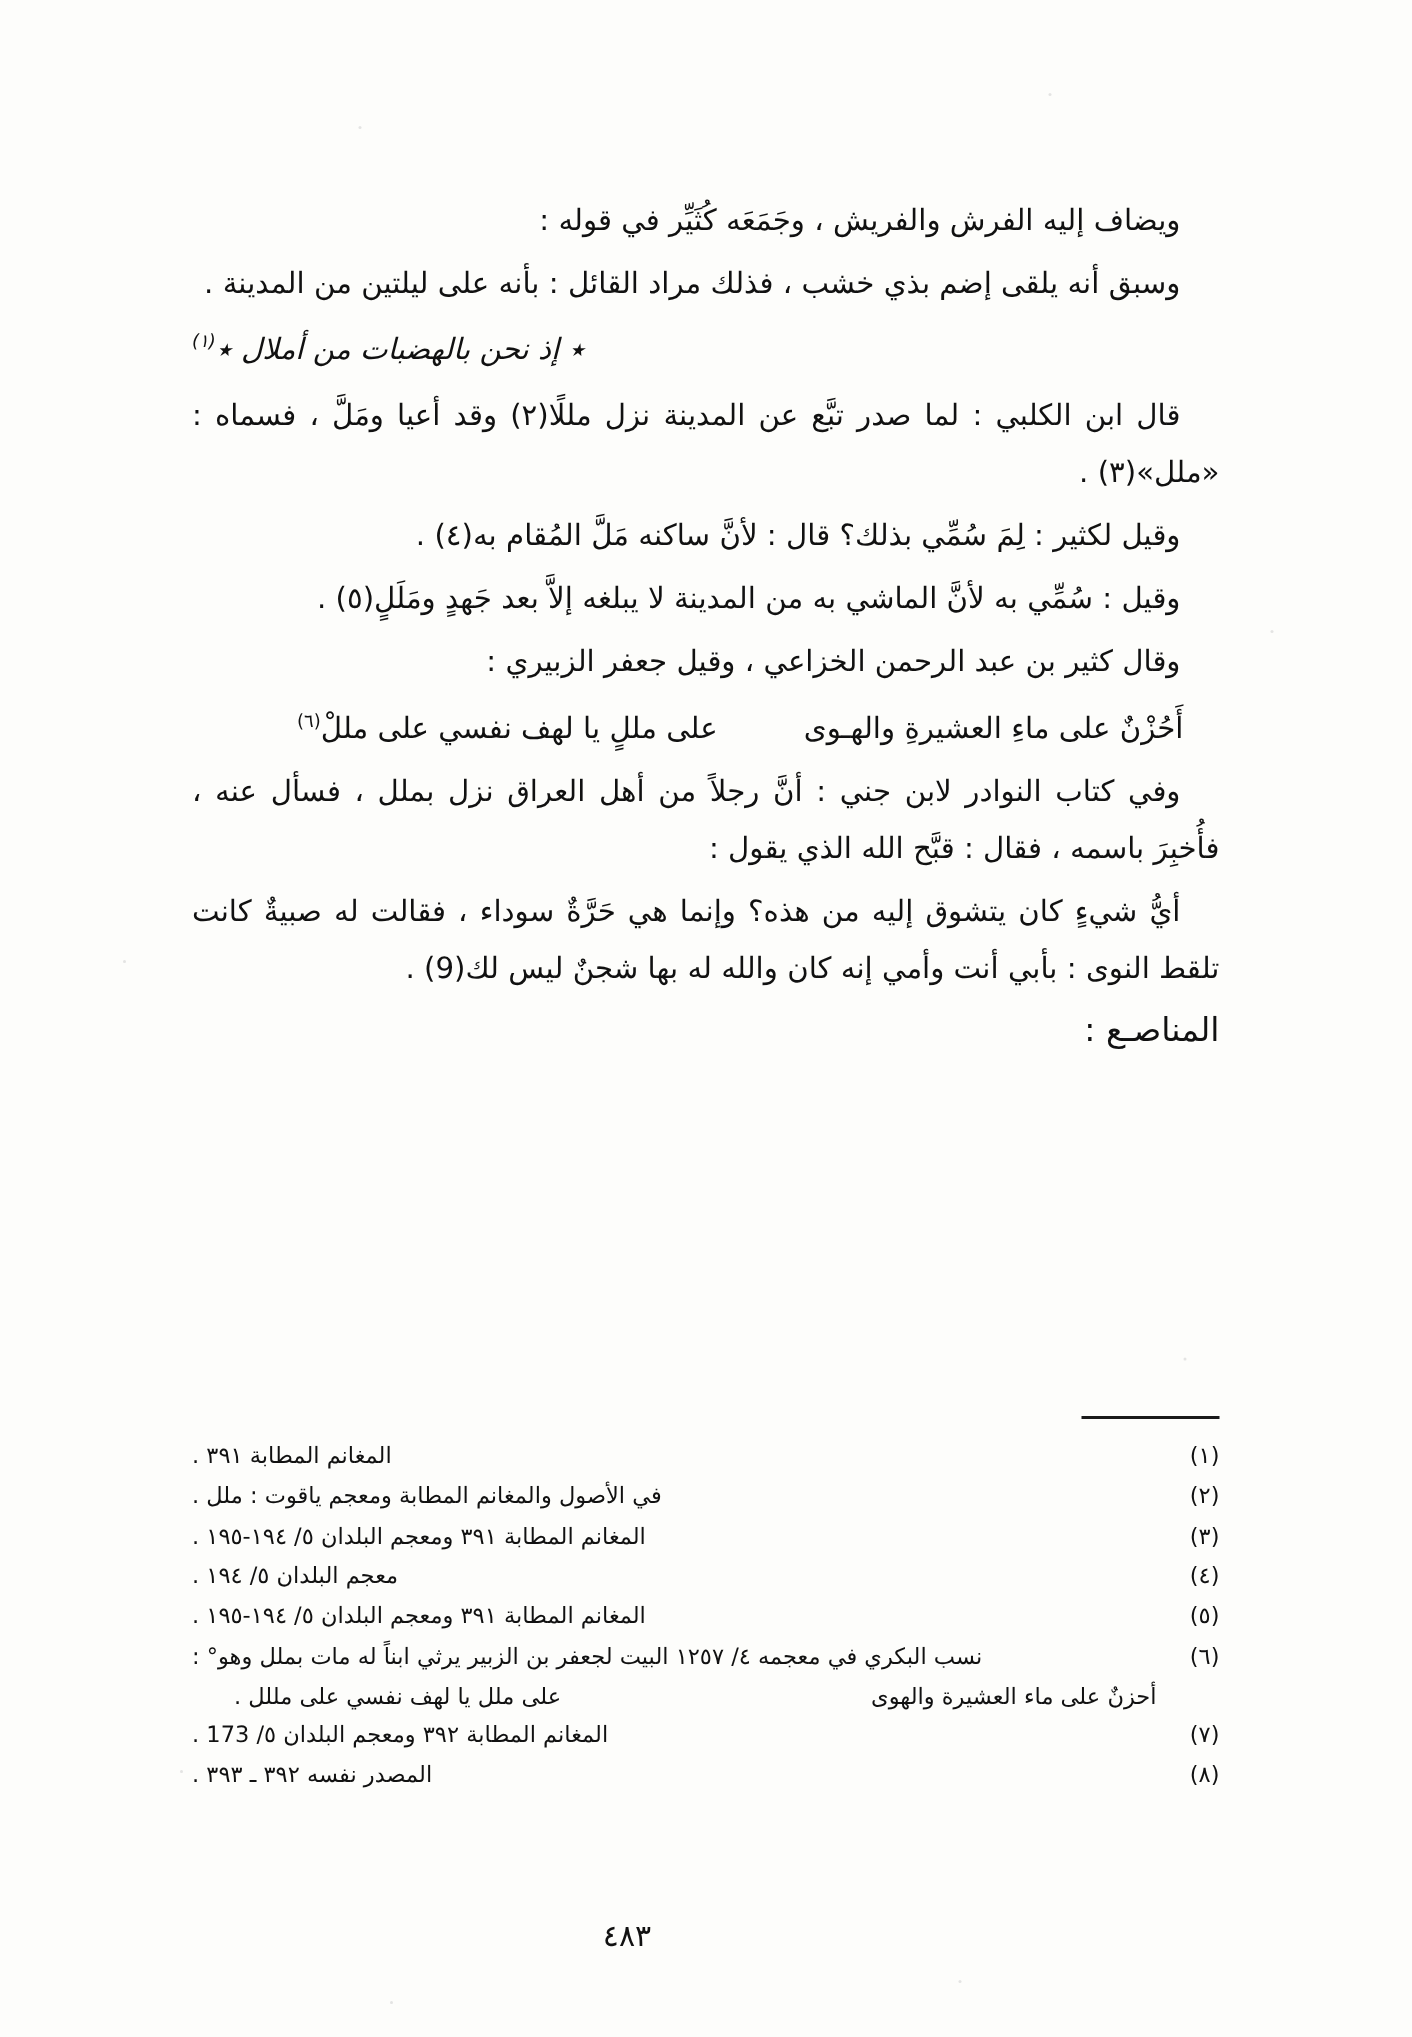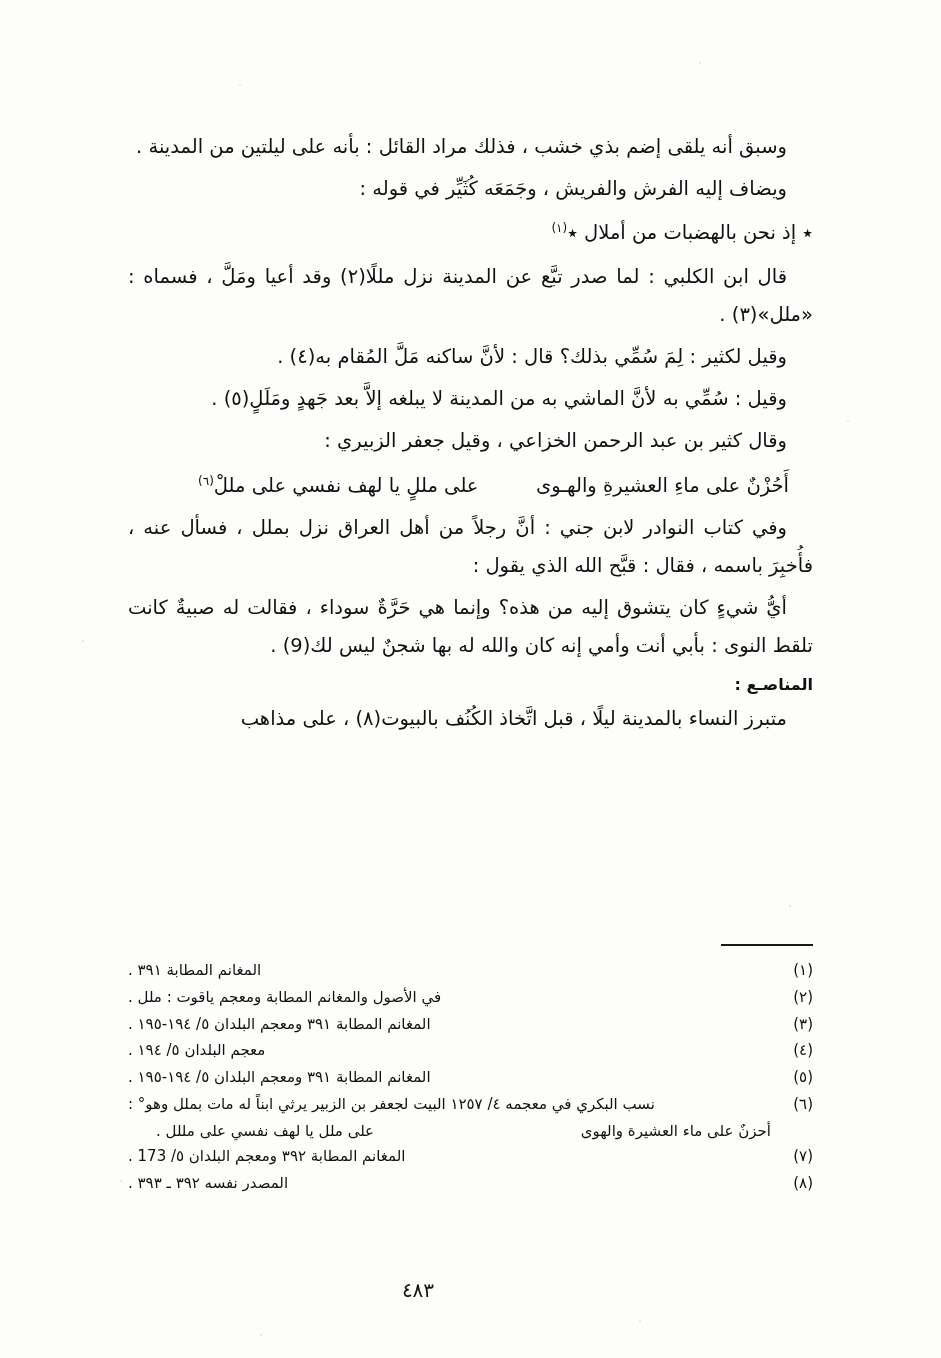--- a/index.html
+++ b/index.html
@@ -42,41 +42,41 @@
     font-size: 19.5px;
     line-height: 1.95;
     margin: 0 0 4px 0;
     text-align: justify;
     text-justify: inter-word;
   }
   .para.indent {
     text-indent: 26px;
   }
   .centered {
-    text-align: right;
+    text-align: left;
     font-size: 19.5px;
     line-height: 1.95;
     margin: 6px 0;
+    font-style: italic;
   }
   .verse {
     display: flex;
     justify-content: space-between;
     font-size: 19.5px;
     line-height: 2.0;
     margin: 6px 0 4px 0;
     padding: 0 24px 0 70px;
   }
   .verse .hemistich {
     white-space: nowrap;
   }
   .section-head {
-    font-size: 16px;
+    font-size: 22px;
     margin: 10px 0 6px 0;
     text-align: right;
-    font-weight: bold;
   }
   sup.fn {
     font-size: 12px;
     vertical-align: super;
     line-height: 0;
   }
   .rule {
     position: absolute;
     top: 944px;
     right: 128px;
@@ -133,23 +133,23 @@
   <div class="speckle" style="top:84px; right:700px;"></div>
   <div class="speckle" style="top:420px; right:92px;"></div>
   <div class="speckle" style="top:640px; left:82px;"></div>
   <div class="speckle" style="top:905px; right:150px;"></div>
   <div class="speckle" style="top:1180px; left:120px;"></div>
   <div class="speckle" style="top:1320px; right:300px;"></div>
   <div class="speckle" style="top:1334px; left:260px;"></div>
 
   <div class="content">
 
+    <p class="para indent">ويضاف إليه الفرش والفريش ، وجَمَعَه كُثَيِّر في قوله :</p>
+
     <p class="para indent">وسبق أنه يلقى إضم بذي خشب ، فذلك مراد القائل : بأنه على ليلتين من المدينة .</p>
-
-    <p class="para indent">ويضاف إليه الفرش والفريش ، وجَمَعَه كُثَيِّر في قوله :</p>
 
     <div class="centered">
       <span>٭ إذ نحن بالهضبات من أملال ٭</span><sup class="fn">(١)</sup>
     </div>
 
     <p class="para indent">قال ابن الكلبي : لما صدر تبَّع عن المدينة نزل مللًا(٢) وقد أعيا ومَلَّ ، فسماه : «ملل»(٣) .</p>
 
     <p class="para indent">وقيل لكثير : لِمَ سُمِّي بذلك؟ قال : لأنَّ ساكنه مَلَّ المُقام به(٤) .</p>
 
     <p class="para indent">وقيل : سُمِّي به لأنَّ الماشي به من المدينة لا يبلغه إلاَّ بعد جَهدٍ ومَلَلٍ(٥) .</p>
@@ -161,21 +161,20 @@
       <span class="hemistich"><span>على مللٍ يا لهف نفسي على مللْ</span><sup class="fn">(٦)</sup></span>
     </div>
 
     <p class="para indent">وفي كتاب النوادر لابن جني : أنَّ رجلاً من أهل العراق نزل بملل ، فسأل عنه ، فأُخبِرَ باسمه ، فقال : قبَّح الله الذي يقول :</p>
 
 
     <p class="para indent">أيُّ شيءٍ كان يتشوق إليه من هذه؟ وإنما هي حَرَّةٌ سوداء ، فقالت له صبيةٌ كانت تلقط النوى : بأبي أنت وأمي إنه كان والله له بها شجنٌ ليس لك(9) .</p>
 
     <div class="section-head">المناصـع :</div>
 
-    <p class="para indent">متبرز النساء بالمدينة ليلًا ، قبل اتَّخاذ الكُنُف بالبيوت(٨) ، على مذاهب</p>
 
   </div>
 
   <div class="rule"></div>
 
   <div class="notes">
 
     <div class="note">
       <span class="num">(١)</span>
       <span class="txt">المغانم المطابة ٣٩١ .</span>

